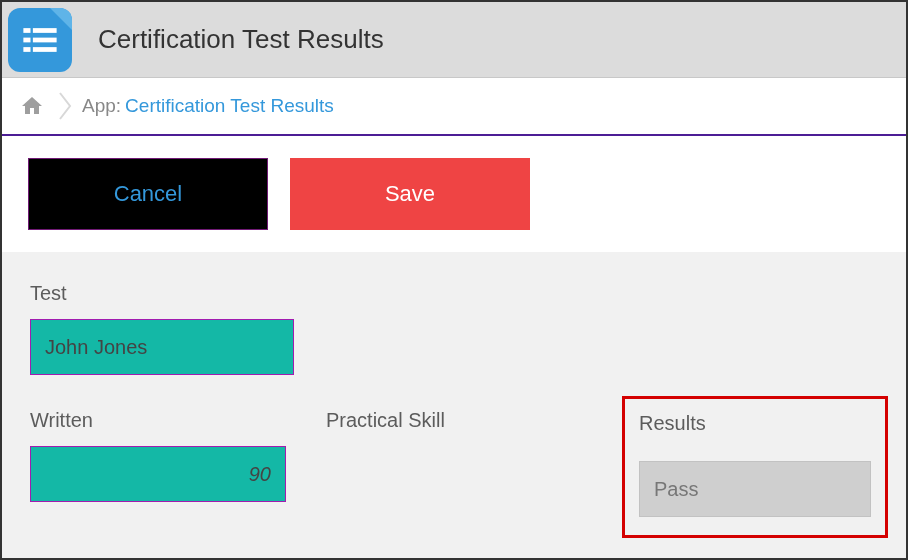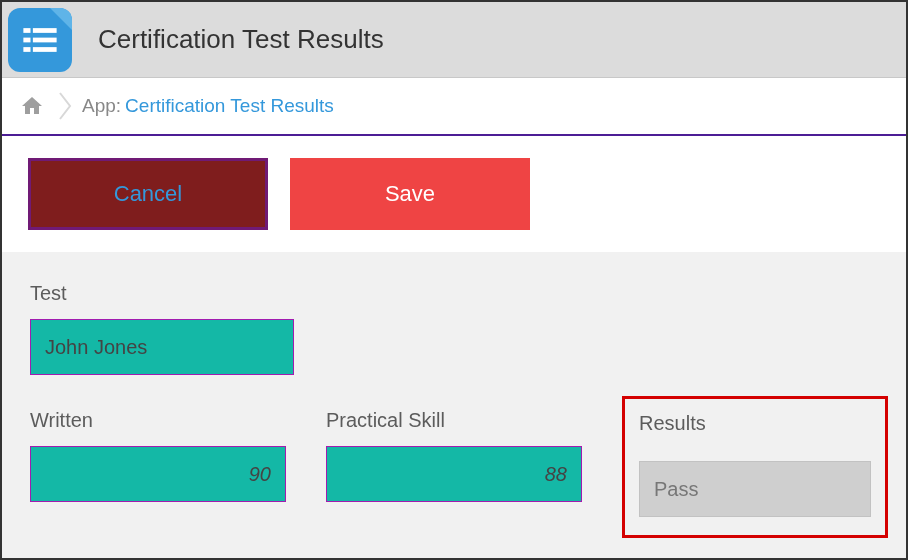--- a/index.html
+++ b/index.html
@@ -82,23 +82,23 @@
       height: 72px;
       width: 240px;
       display: flex;
       align-items: center;
       justify-content: center;
       font-size: 22px;
       cursor: pointer;
       border: none;
     }
     .btn-cancel {
-      background: #7f1d1d;
+      background: #000000;
       color: #3498db;
-      border: 3px solid #701a75;
+      border: 1px solid #701a75;
     }
     .btn-save {
       background: #ef4444;
       color: #fff;
     }
     .form-panel {
       background: #f1f1f1;
       padding: 30px 28px 40px 28px;
       height: calc(100% - 76px - 58px - 116px);
     }
@@ -182,21 +182,20 @@
     <input class="field-input" type="text" value="John Jones" style="">
   </div>
 
   <div class="row">
     <div class="col">
       <div class="field-label">Written</div>
       <input class="field-input num" type="text" value="90" style="">
     </div>
     <div class="col">
       <div class="field-label">Practical Skill</div>
-      <input class="field-input num" type="text" value="88" style="">
     </div>
     <div class="col">
       <div class="highlight-box">
         <div class="field-label">Results</div>
         <div class="field-readonly">Pass</div>
       </div>
     </div>
   </div>
 </div>
 

